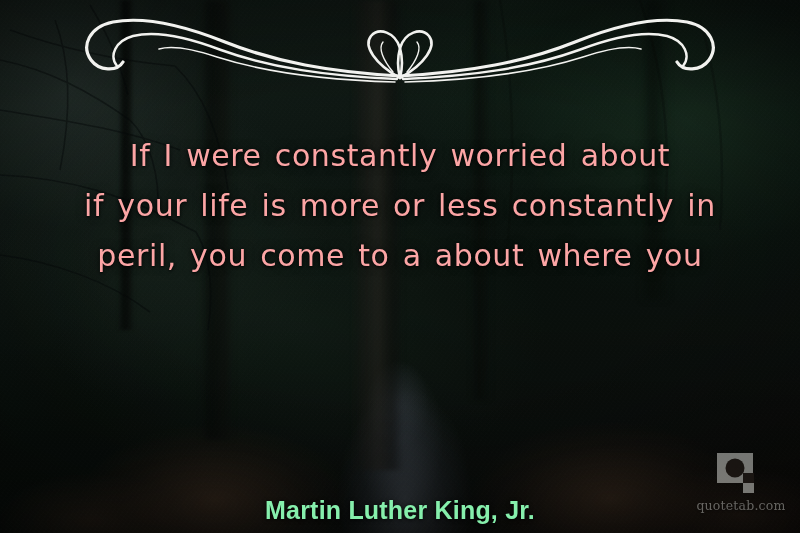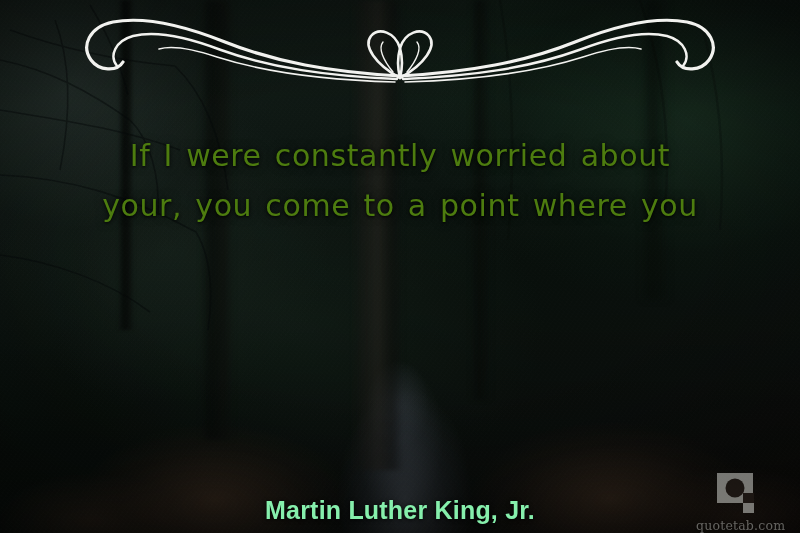--- a/index.html
+++ b/index.html
@@ -109,21 +109,21 @@
     position: absolute;
     left: 0; right: 0;
     top: 131px;
     padding: 0 26px;
     text-align: center;
     font-family: "DejaVu Sans", sans-serif;
     font-size: 30px;
     line-height: 50px;
     letter-spacing: 0.6px;
     word-spacing: 3px;
-    color: #4d7c0f;
+    color: #fca5a5;
     text-shadow: 0 1px 3px rgba(0,0,0,0.85), 0 0 10px rgba(0,0,0,0.6);
   }
   .quote-line { display: block; white-space: nowrap; }
 
   .author {
     position: absolute;
     left: 0; right: 0;
     top: 496px;
     text-align: center;
     font-family: "Liberation Sans", sans-serif;
@@ -131,22 +131,23 @@
     font-weight: 700;
     letter-spacing: 0.2px;
     color: #86efac;
     text-shadow: 0 1px 4px rgba(0,0,0,0.9);
   }
 
   
   .watermark {
     position: absolute;
     right: 14px;
-    bottom: 0;
+    bottom: 20px;
     width: 90px;
+    text-align: center;
     opacity: 0.62;
   }
   .wm-logo {
     display: block;
     margin: 0 auto 1px auto;
     width: 52px;
     height: 46px;
   }
   .wm-text {
     display: block;
@@ -209,21 +210,22 @@
         <path d="M325 62 C 300 48, 288 30, 296 20 C 304 11, 320 16, 325 32 C 328 43, 327 54, 325 62" stroke-width="2.6"></path>
         <path d="M325 62 C 350 48, 362 30, 354 20 C 346 11, 330 16, 325 32 C 322 43, 323 54, 325 62" stroke-width="2.6"></path>
 
         <path d="M318 56 C 308 44, 303 32, 308 26" stroke-width="1.4"></path>
         <path d="M332 56 C 342 44, 347 32, 342 26" stroke-width="1.4"></path>
       </g>
     </svg>
 
     <div class="quote-text">
       <span class="quote-line">If I were constantly worried about</span>
-      <span class="quote-line">your, you come to a point where you</span>
+      <span class="quote-line">if your life is more or less constantly in</span>
+      <span class="quote-line">peril, you come to a about where you</span>
     </div>
 
     <div class="author">Martin Luther King, Jr.</div>
 
     <div class="watermark">
       <svg class="wm-logo" viewBox="0 0 52 46">
 
         <path d="M4 4 H40 V30 H22 V46 H10 V30 H4 Z" fill="#c6c7c2" opacity="0"></path>
         <path d="M2 2 H38 V32 H2 Z" fill="#b9bab5"></path>
         <circle cx="20" cy="17" r="9.5" fill="#241d19"></circle>

